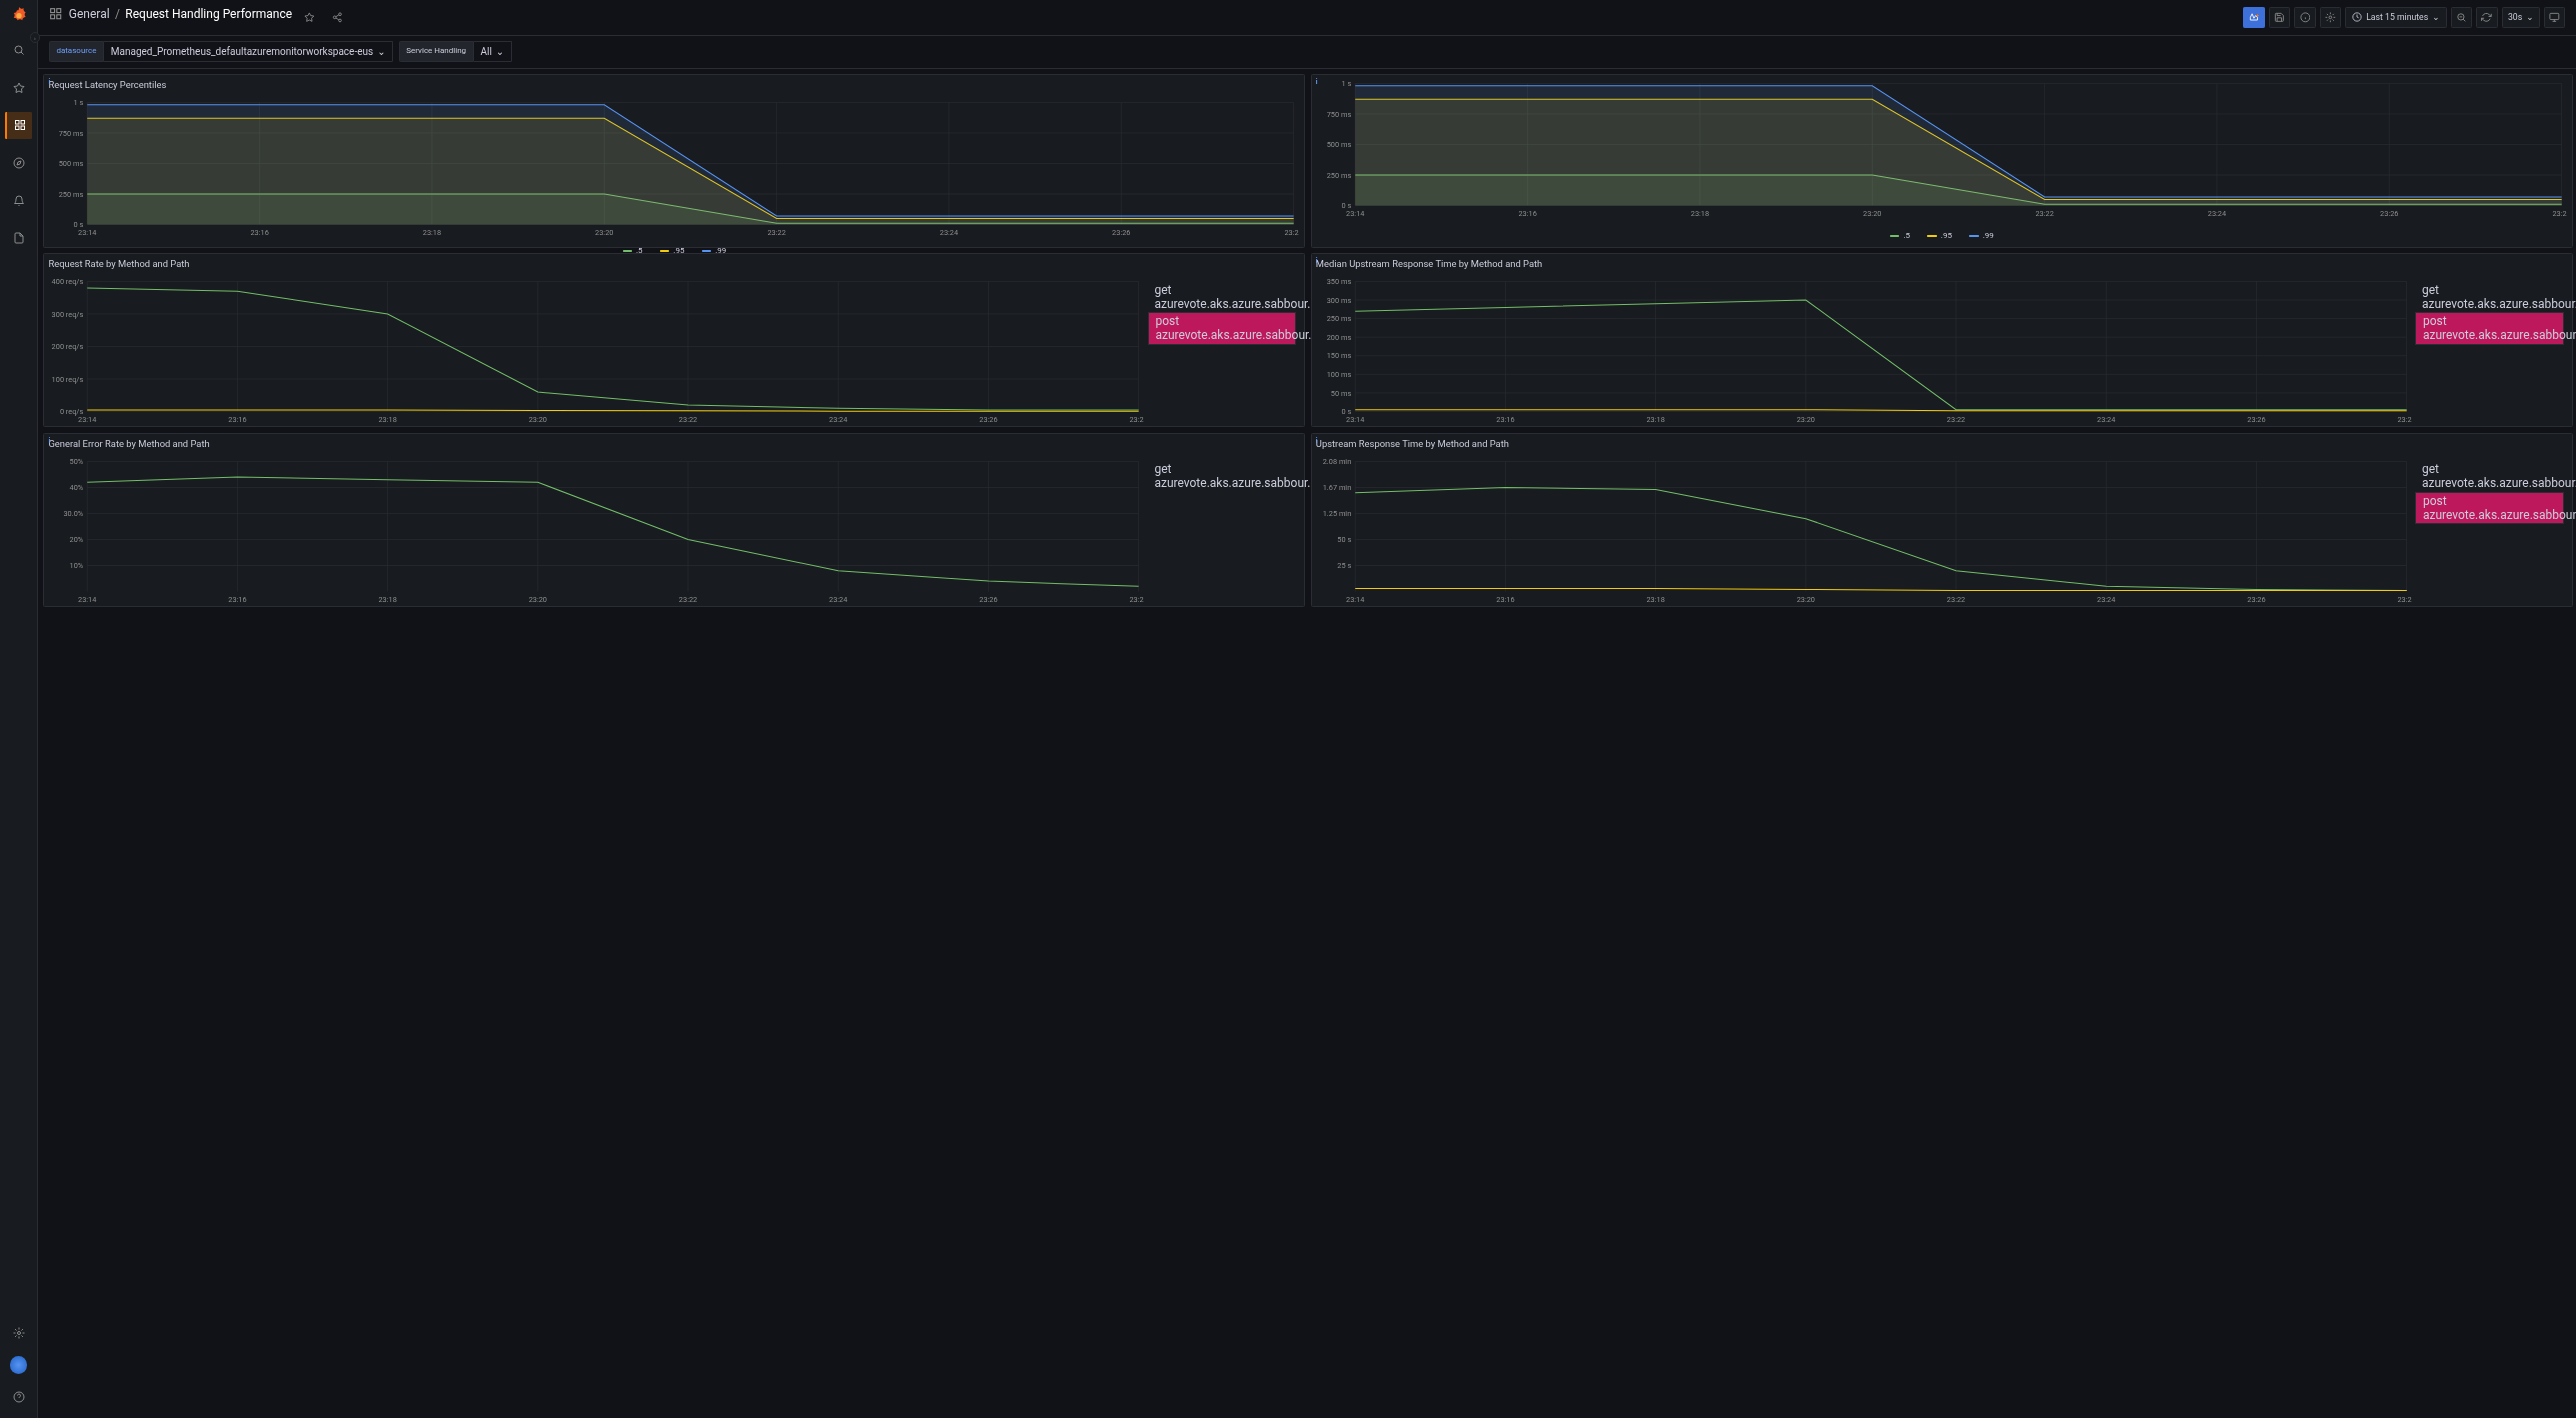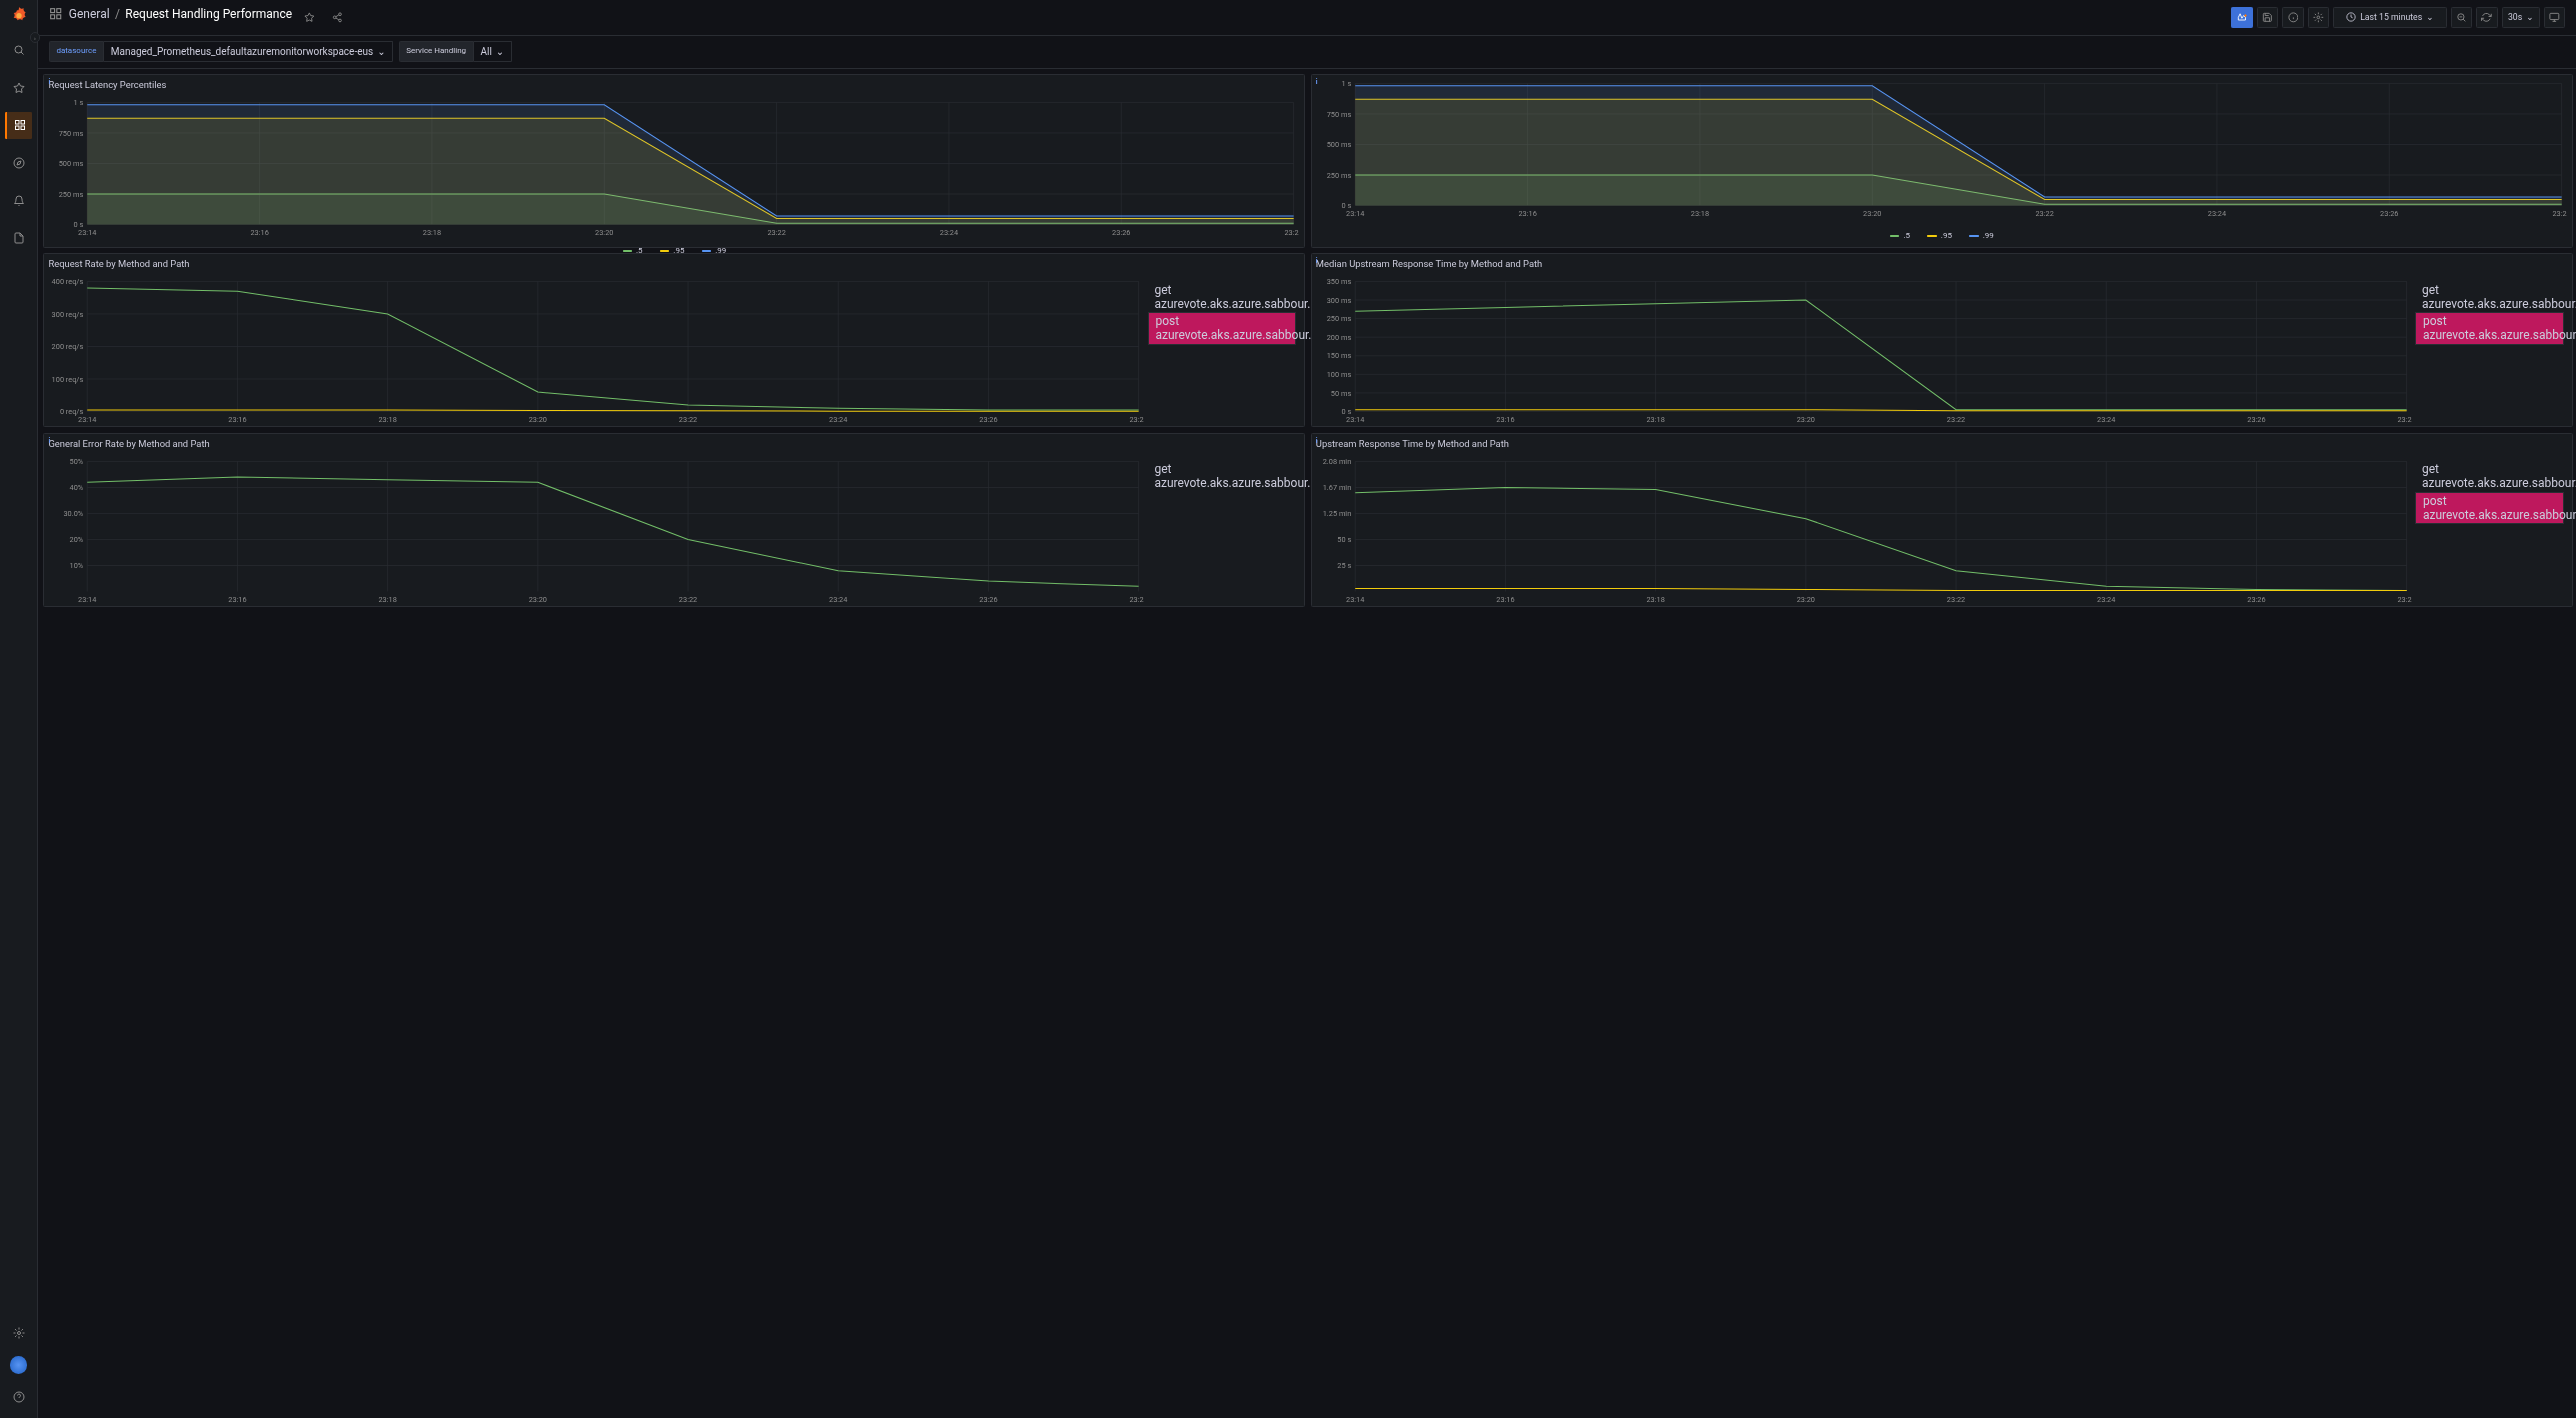--- a/index.html
+++ b/index.html
@@ -13,21 +13,21 @@
 .avatar{width:17.4px;height:17.4px;border-radius:50%;background:radial-gradient(circle,#5794f2,#1f60c4)}
 .chevron{position:absolute;left:29.5px;top:32px;width:10.7px;height:10.7px;background:#181b1f;border:0.7px solid #2a2d33;border-radius:50%;display:flex;align-items:center;justify-content:center;font-size:6px;color:#8e8e8e;cursor:pointer}
 .main{flex:1;display:flex;flex-direction:column;overflow:hidden}
 .header{display:flex;align-items:flex-start;padding:6.7px 10.7px;gap:6.7px;border-bottom:0.7px solid #2a2d33}
 .breadcrumb{display:flex;align-items:center;gap:5.4px;font-size:12px}
 .breadcrumb .sep{color:#8e8e8e}
 .breadcrumb .title{color:#fff}
 .hdr-btn{width:21.5px;height:21.5px;border:0.7px solid #2a2d33;border-radius:1.3px;display:flex;align-items:center;justify-content:center;cursor:pointer;color:#8e8e8e;background:#181b1f}
 .hdr-btn.accent{background:#3d71d9;border-color:#3d71d9;color:#fff}
 .hdr-btn-group{display:flex;gap:4px;margin-left:auto}
-.hdr-pill{height:21.5px;border:0.7px solid #2a2d33;border-radius:1.3px;display:flex;align-items:center;padding:0 12px;gap:4px;cursor:pointer;color:#ccccdc;background:#181b1f;font-size:8.7px}
+.hdr-pill{height:21.5px;border:0.7px solid #2a2d33;border-radius:1.3px;display:flex;align-items:center;padding:0 6px;gap:4px;cursor:pointer;color:#ccccdc;background:#181b1f;font-size:8.7px}
 .vars{display:flex;align-items:center;padding:5.4px 10.7px;gap:5.4px;border-bottom:0.7px solid #2a2d33}
 .var-label{background:#22252b;padding:4px 6.7px;border:0.7px solid #2a2d33;border-radius:1.3px 0 0 1.3px;color:#6e9fff;font-size:8px}
 .var-select{background:#111217;padding:4px 6.7px;border:0.7px solid #2a2d33;border-left:none;border-radius:0 1.3px 1.3px 0;font-size:10px;cursor:pointer;display:flex;gap:4px;align-items:center}
 .panels{flex:1;display:grid;grid-template-columns:1fr 1fr;grid-auto-rows:174px;gap:5.4px;padding:5.4px;overflow:auto}
 .panel{background:#181b1f;border:0.7px solid #2a2d33;border-radius:1.3px;display:flex;flex-direction:column;position:relative}
 .panel-title{text-align:left;padding:4px;font-size:9.4px;color:#ccccdc}
 .panel-info{position:absolute;left:4px;top:2.7px;color:#6e9fff;font-size:6.7px;font-weight:bold;cursor:pointer}
 .chart-area{flex:1;display:flex;padding:2.7px 5.4px 2.7px 2.7px;position:relative}
 .chart-with-legend{flex:1;display:flex}
 .chart-svg-wrap{flex:1;position:relative}

